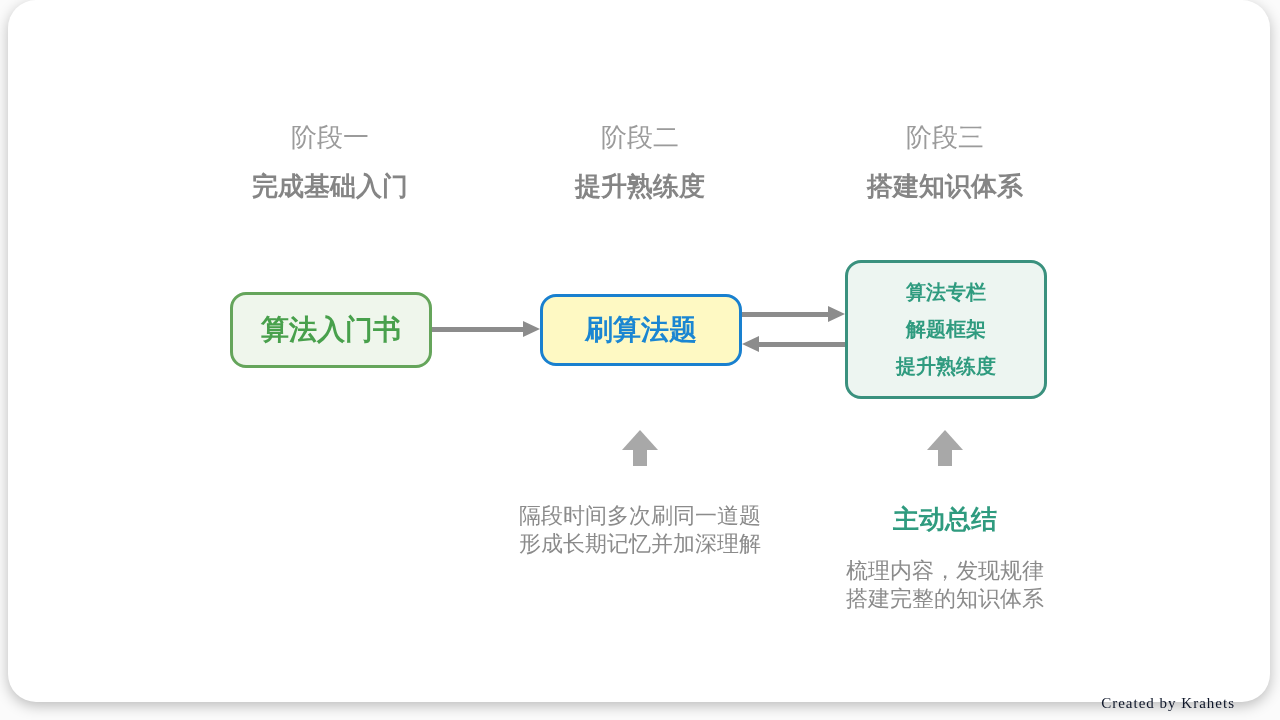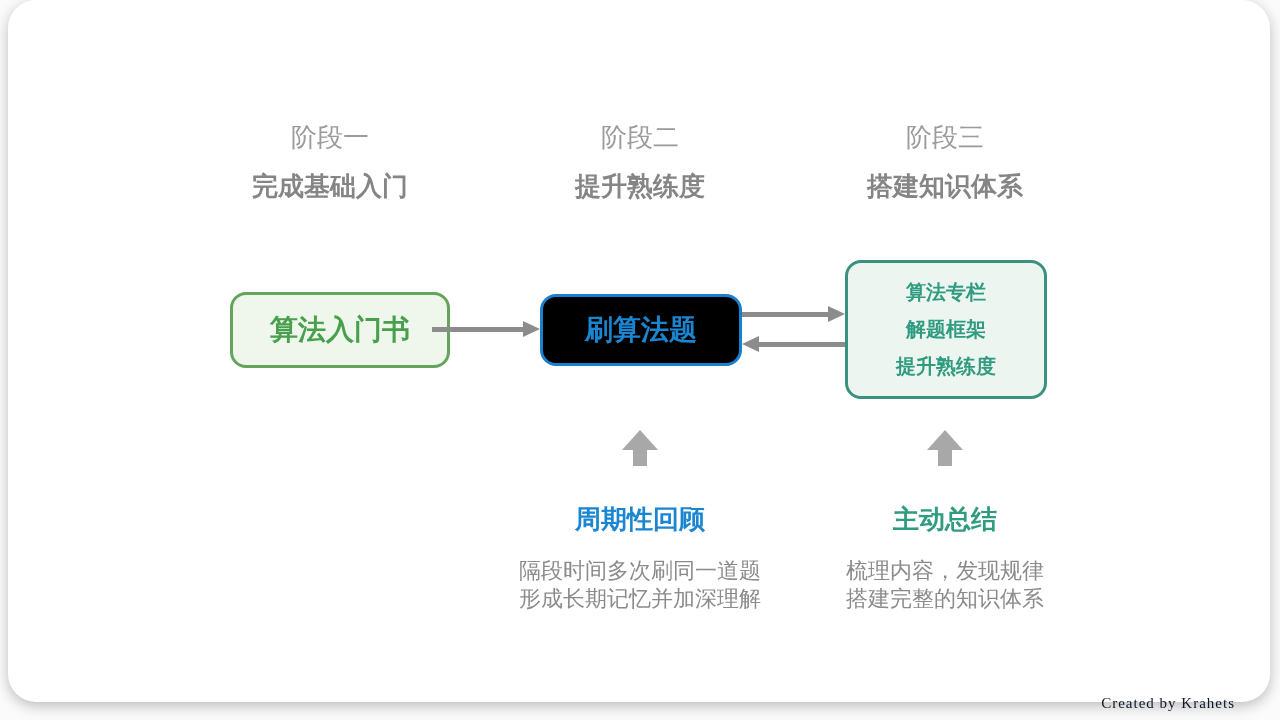--- a/index.html
+++ b/index.html
@@ -24,21 +24,21 @@
   .stage-label{font-size:26px;color:#9b9b9b;font-weight:400;margin-bottom:14px;}
   .stage-title{font-size:26px;color:#858585;font-weight:700;}
 
   
   .node{
     border-radius:16px;border:3px solid;
     display:flex;align-items:center;justify-content:center;
     box-sizing:border-box;flex-direction:column;
   }
   .node-green{border-color:#65a55b;background:#eff6ec;color:#48a04c;}
-  .node-blue{border-color:#1980cf;background:#000000;color:#1a86d2;}
+  .node-blue{border-color:#1980cf;background:#fef9c3;color:#1a86d2;}
   .node-teal{border-color:#3a917e;background:#edf5f1;color:#2f9b7f;}
   .node-text{font-size:28px;font-weight:700;}
   .node-line{font-size:20px;font-weight:700;line-height:37px;}
 
   
   .h-arrow{height:16px;}
   .h-arrow .stem{position:absolute;top:6px;height:5px;background:#8c8c8c;}
   .h-arrow.right .stem{left:0;right:15px;}
   .h-arrow.left  .stem{left:15px;right:0;}
   .h-arrow .head{position:absolute;top:0;width:0;height:0;
@@ -77,21 +77,21 @@
     </div>
     <div class="abs stage center-col" style="left:472px;top:120px;">
       <div class="stage-label">阶段二</div>
       <div class="stage-title">提升熟练度</div>
     </div>
     <div class="abs stage center-col" style="left:777px;top:120px;">
       <div class="stage-label">阶段三</div>
       <div class="stage-title">搭建知识体系</div>
     </div>
 
-    <div class="abs node node-green" style="left:222px;top:292px;width:220px;height:76px;justify-content:center;">
+    <div class="abs node node-green" style="left:222px;top:292px;width:202px;height:76px;justify-content:center;">
       <div class="node-text">算法入门书</div>
     </div>
 
     <div class="abs node node-blue" style="left:532px;top:294px;width:202px;height:72px;">
       <div class="node-text">刷算法题</div>
     </div>
 
     <div class="abs node node-teal" style="left:837px;top:260px;width:202px;height:139px;">
       <div class="node-line">算法专栏</div>
       <div class="node-line">解题框架</div>
@@ -114,21 +114,20 @@
     <div class="abs up-arrow" style="left:614px;top:430px;">
       <div class="head"></div>
         <div class="stem"></div>
     </div>
     <div class="abs up-arrow" style="left:919px;top:430px;">
       <div class="head"></div>
         <div class="stem"></div>
     </div>
 
     <div class="abs anno center-col" style="left:472px;top:502px;">
-      <div class="anno-title blue">周期性回顾</div>
       <div class="anno-desc">隔段时间多次刷同一道题</div>
       <div class="anno-desc">形成长期记忆并加深理解</div>
     </div>
     <div class="abs anno center-col" style="left:777px;top:502px;">
       <div class="anno-title teal">主动总结</div>
       <div class="anno-desc">梳理内容，发现规律</div>
       <div class="anno-desc">搭建完整的知识体系</div>
     </div>
 
     <div class="abs credit" style="right:35px;top:668px;">Created by Krahets</div>

